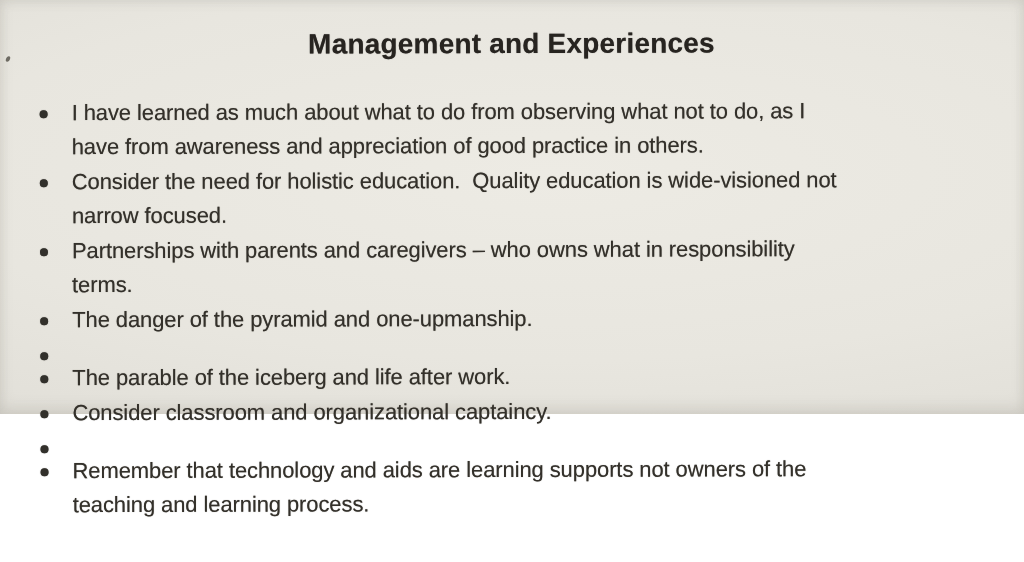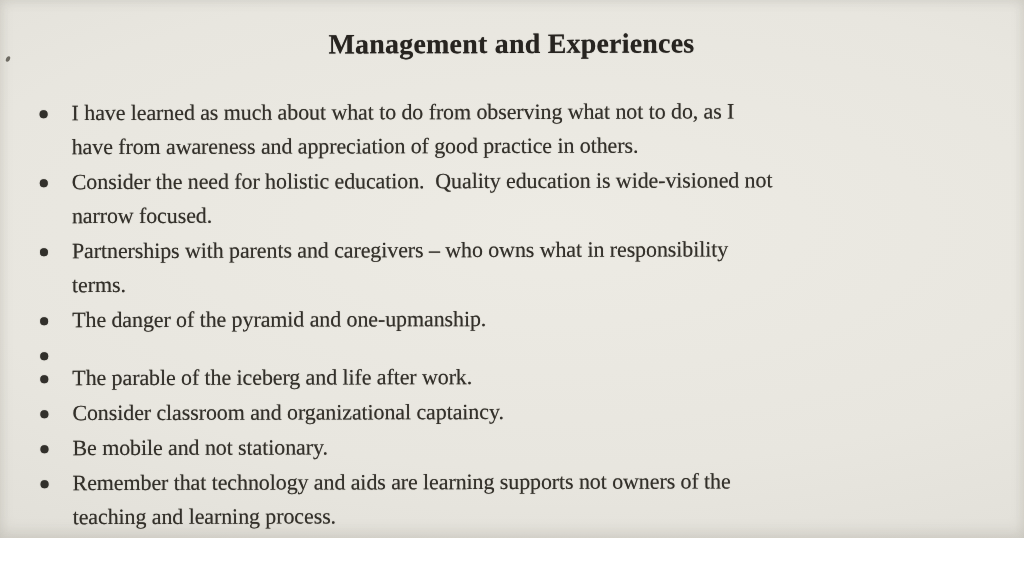--- a/index.html
+++ b/index.html
@@ -5,25 +5,25 @@
   html, body {
     margin: 0;
     padding: 0;
     width: 1024px;
     height: 562px;
     overflow: hidden;
   }
   .photo {
     position: relative;
     width: 1024px;
-    height: 538px;
+    height: 414px;
     background:
       radial-gradient(ellipse 120% 90% at 54% 42%, #edebe4 0%, #e8e6df 50%, #e0ded7 85%, #d9d7d0 100%);
     box-shadow: inset 0 -6px 14px rgba(120,116,106,0.18), inset 0 4px 10px rgba(120,116,106,0.10);
-    font-family: Liberation Serif, serif;
+    font-family: Liberation Sans, sans-serif;
     color: #302d27;
   }
   .content {
     position: absolute;
     left: 0; top: 0; right: 0;
     transform: rotate(-0.15deg);
   }
   .page-title {
     margin: 26px 0 0 0;
     text-align: center;
@@ -129,23 +129,20 @@
 
       <div class="item">
         <span class="dot"></span>
         <div class="txt">
           <div class="ln">Consider classroom and organizational captaincy.</div>
         </div>
       </div>
 
       <div class="item">
         <span class="dot"></span>
-        <div class="txt">
-          <div class="ln">Be mobile and not stationary.</div>
-        </div>
       </div>
 
       <div class="item">
         <span class="dot"></span>
         <div class="txt">
           <div class="ln">Remember that technology and aids are learning supports not owners of the</div>
           <div class="ln">teaching and learning process.</div>
         </div>
       </div>
 

